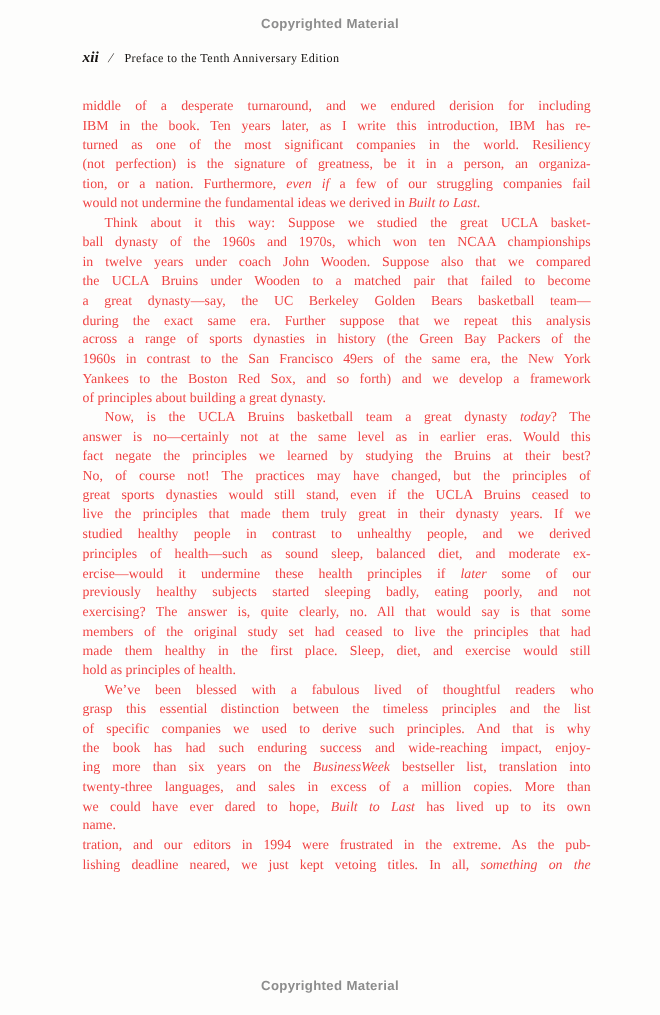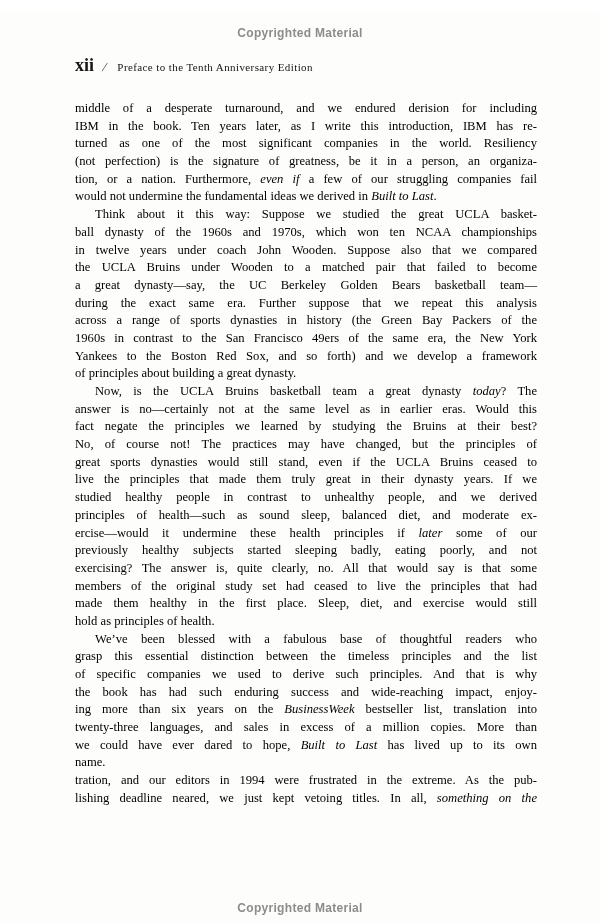--- a/index.html
+++ b/index.html
@@ -6,57 +6,57 @@
   body {
     width: 600px; height: 923px;
     background: #ffffff;
     font-family: "Liberation Serif", serif;
     position: relative;
     overflow: hidden;
   }
   .page {
     position: absolute; inset: 0;
     background: #fdfdfc;
-    margin-top: 12px;
   }
   .watermark {
     position: absolute; left: 0; right: 0;
     text-align: center;
     color: #8c8c8c;
     font-family: "Liberation Sans", sans-serif;
     font-weight: bold;
     font-size: 12px;
     letter-spacing: 0.3px;
   }
   .wm-top { top: 14px; }
   .wm-bottom { top: 889px; }
 
   .running-header {
     position: absolute; top: 43px; left: 75px; width: 462px;
     color: #171412;
     white-space: nowrap;
   }
   .running-header .pagenum {
     font-weight: bold;
-    font-size: 18px;
+    font-size: 14px;
+    font-style: italic;
   }
   .running-header .sep {
     display: inline-block;
     margin: 0 11px 0 9px;
     font-size: 12px;
     transform: skewX(-18deg);
   }
   .running-header .htitle {
     font-size: 11px;
     letter-spacing: 0.4px;
   }
 
   .body-text {
     position: absolute; top: 88px; left: 75px; width: 462px;
-    color: #000000;
+    color: #ef4444;
     font-size: 12.6px;
     line-height: 17.7px;
   }
   .paragraph { margin: 0; }
   .line {
     height: 17.7px;
     white-space: nowrap;
     text-align: left;
   }
   .line.indent { padding-left: 20px; }
@@ -105,21 +105,21 @@
         <div class="line"><span class="line-inner" style="word-spacing: 10.7031px;"><span>studied healthy people in contrast to unhealthy people, and we derived</span></span></div>
         <div class="line"><span class="line-inner" style="word-spacing: 8.64062px;"><span>principles of health—such as sound sleep, balanced diet, and moderate ex-</span></span></div>
         <div class="line"><span class="line-inner" style="word-spacing: 10.4547px;"><span>ercise—would it undermine these health principles if </span><em>later</em><span> some of our</span></span></div>
         <div class="line"><span class="line-inner" style="word-spacing: 10.75px;"><span>previously healthy subjects started sleeping badly, eating poorly, and not</span></span></div>
         <div class="line"><span class="line-inner" style="word-spacing: 6.40144px;"><span>exercising? The answer is, quite clearly, no. All that would say is that some</span></span></div>
         <div class="line"><span class="line-inner" style="word-spacing: 6.61779px;"><span>members of the original study set had ceased to live the principles that had</span></span></div>
         <div class="line"><span class="line-inner" style="word-spacing: 8.04427px;"><span>made them healthy in the first place. Sleep, diet, and exercise would still</span></span></div>
         <div class="line flush"><span class="line-inner"><span>hold as principles of health.</span></span></div>
       </div>
       <div class="paragraph">
-        <div class="line indent"><span class="line-inner" style="word-spacing: 10.2375px;"><span>We’ve been blessed with a fabulous base of thoughtful readers who</span></span></div>
+        <div class="line indent"><span class="line-inner" style="word-spacing: 10.2375px;"><span>We’ve been blessed with a fabulous lived of thoughtful readers who</span></span></div>
         <div class="line"><span class="line-inner" style="word-spacing: 9.125px;"><span>grasp this essential distinction between the timeless principles and the list</span></span></div>
         <div class="line"><span class="line-inner" style="word-spacing: 7.98438px;"><span>of specific companies we used to derive such principles. And that is why</span></span></div>
         <div class="line"><span class="line-inner" style="word-spacing: 8.95469px;"><span>the book has had such enduring success and wide-reaching impact, enjoy-</span></span></div>
         <div class="line"><span class="line-inner" style="word-spacing: 7.7642px;"><span>ing more than six years on the </span><em>BusinessWeek</em><span> bestseller list, translation into</span></span></div>
         <div class="line"><span class="line-inner" style="word-spacing: 8.01278px;"><span>twenty-three languages, and sales in excess of a million copies. More than</span></span></div>
         <div class="line"><span class="line-inner" style="word-spacing: 7.15521px;"><span>we could have ever dared to hope, </span><em>Built to Last</em><span> has lived up to its own</span></span></div>
         <div class="line flush"><span class="line-inner"><span>name.</span></span></div>
       </div>
       <div class="paragraph">
         <div class="line"><span class="line-inner" style="word-spacing: 6.72596px;"><span>tration, and our editors in 1994 were frustrated in the extreme. As the pub-</span></span></div>

